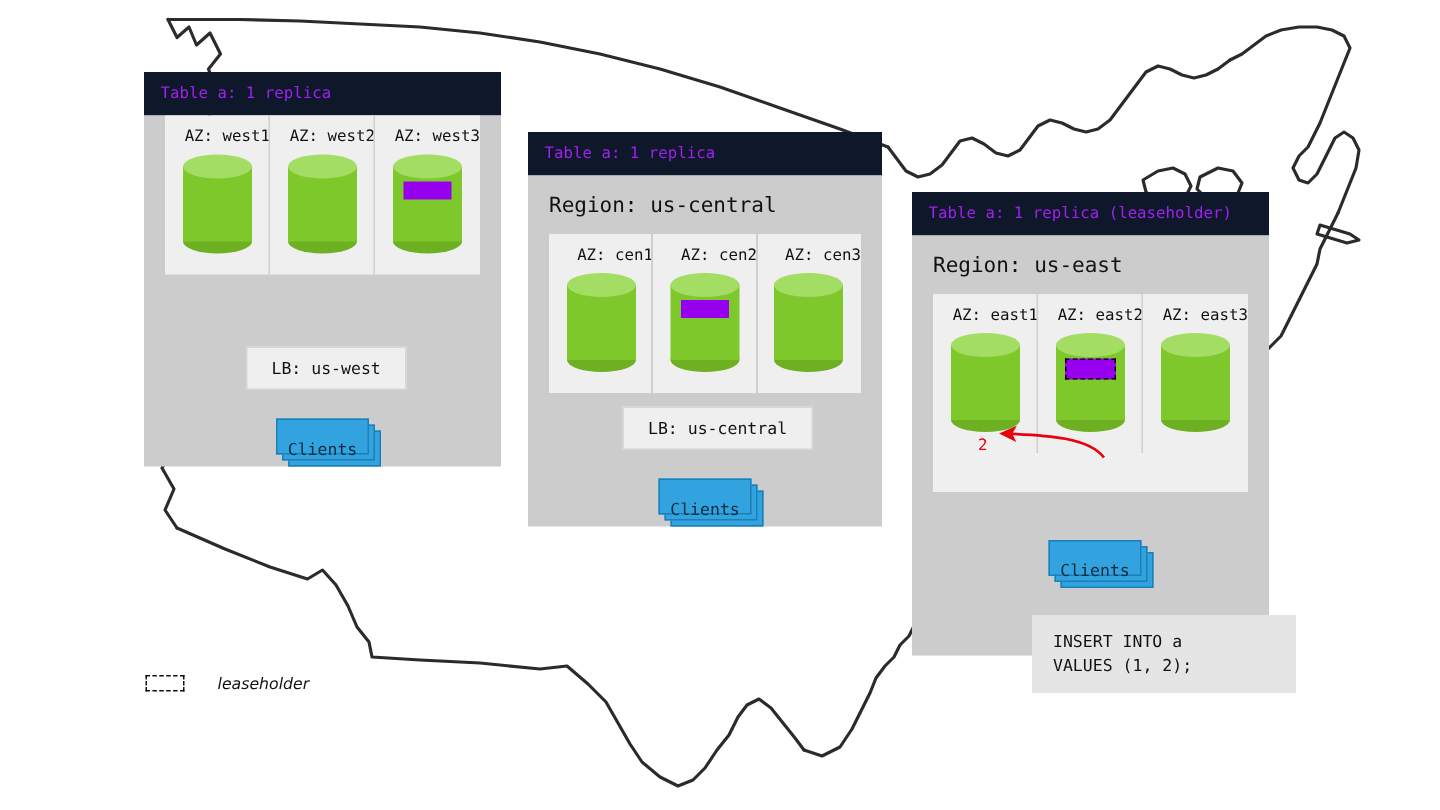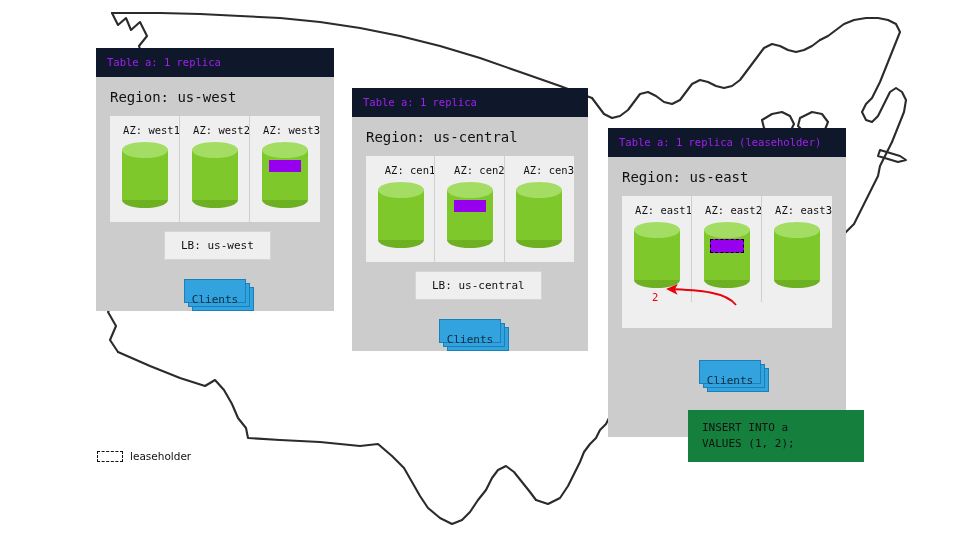--- a/index.html
+++ b/index.html
@@ -129,36 +129,37 @@
     width:62px;height:40px;
     display:flex;align-items:center;justify-content:center;
     font-size:11px;color:#0d2b3e;
     z-index:4;
     white-space:nowrap;
   }
 
   
   .sql-note{
     position:absolute;
-    background:#15803d;
+    background:#e5e5e5;
     font-size:11px;
     line-height:1.45;
     color:#111;
     padding:10px 14px;
     white-space:pre;
     z-index:6;
   }
 
   
   .legend{
     position:absolute;
     z-index:6;
     display:flex;
-    align-items:flex-end;
-    gap:7px;
+    align-items:flex-start;
+    gap:22px;
+    font-style:italic;
   }
   .legend-swatch{
     width:26px;height:11px;
     border:1.5px dashed #111;
     box-sizing:border-box;
     background:transparent;
   }
   .legend-text{
     font-size:10.5px;
     color:#111;
@@ -242,21 +243,20 @@
       <path d="M800,118 L812,112 L822,114 L828,122 L824,132
                L814,136 L804,132 L798,126 Z"></path>
 
       <path d="M880,150 L900,156 L906,160 L898,162 L878,156 Z"></path>
     </g>
   </svg>
 
   <div class="cluster" style="left:96px;top:48px;width:238px;">
     <div class="cluster-header">Table a: 1 replica</div>
     <div class="region-body" style="height:234px;">
-      <div class="region-title">Region: us-west</div>
       <div class="az-row">
 
         <div class="az">
           <div class="az-label">AZ: west1</div>
           <div class="cyl">
             <div class="bottom"></div>
             <div class="body"></div>
             <div class="top"></div>
           </div>
         </div>

